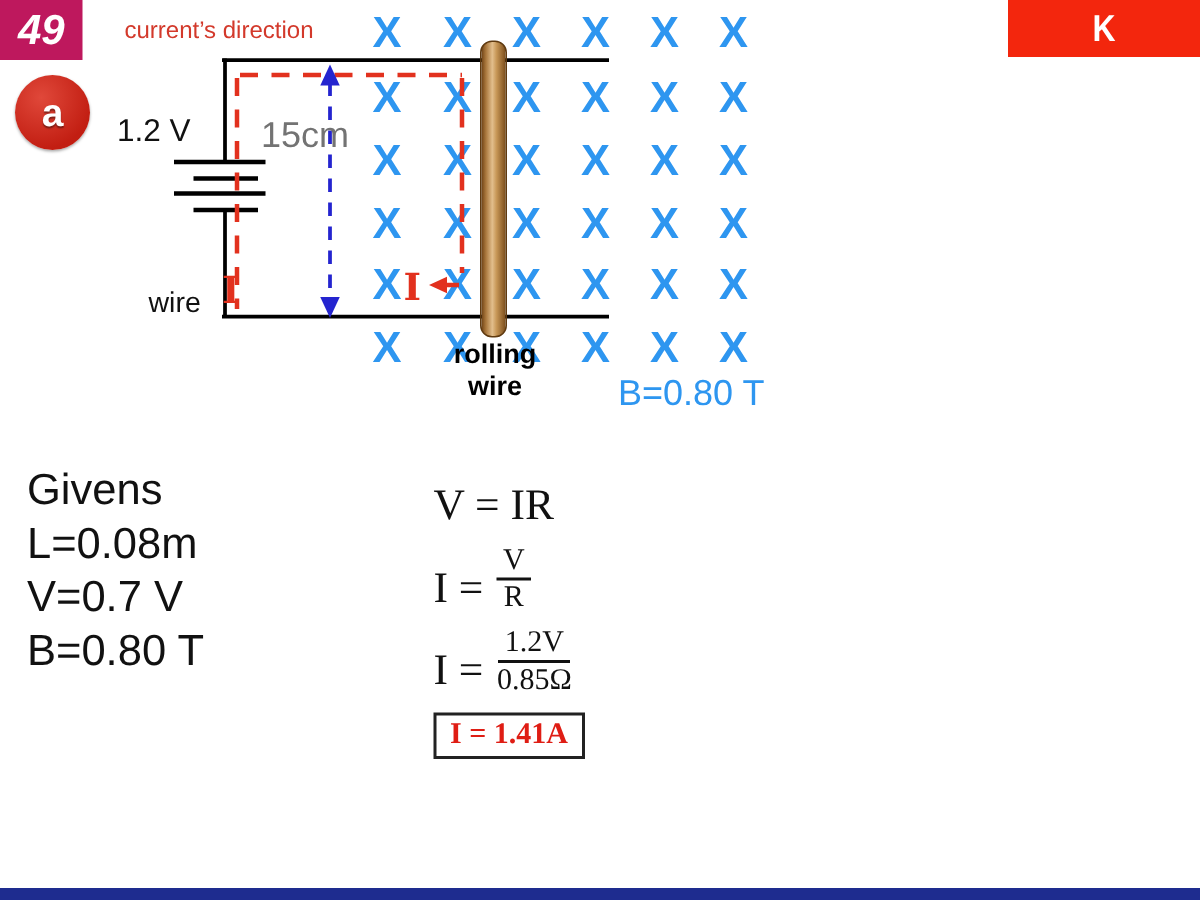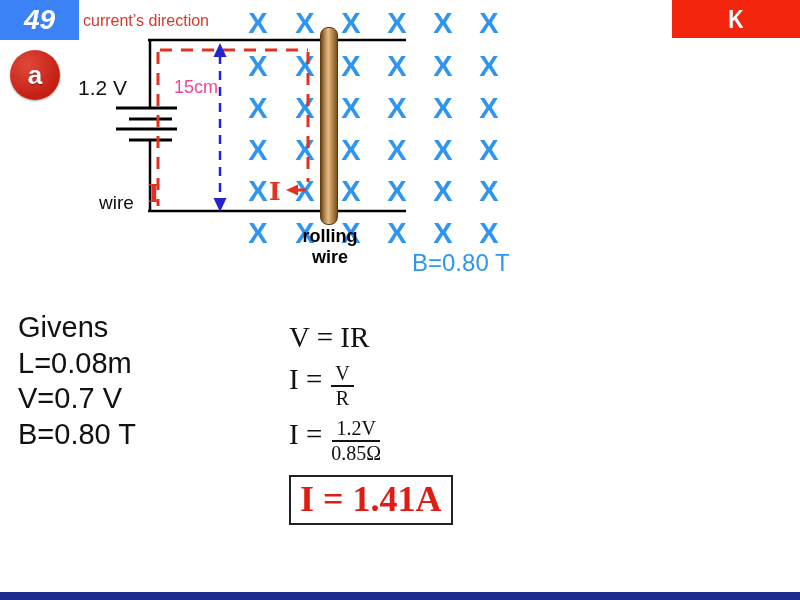--- a/index.html
+++ b/index.html
@@ -1,20 +1,20 @@
 <!DOCTYPE html>
 <html><head>
 <meta charset="utf-8">
 <style>
   html,body{margin:0;padding:0;background:#fff;}
   .stage{position:relative;width:800px;height:600px;background:#fff;overflow:hidden;
          font-family:"Liberation Sans",sans-serif;}
 
   
-  .num-box{position:absolute;left:0;top:0;width:79px;height:40px;background:#3b82f6;
+  .num-box{position:absolute;left:0;top:0;width:55px;height:40px;background:#be185d;
            display:flex;align-items:center;justify-content:center;}
   .num-box span{color:#fff;font-size:28px;font-weight:bold;font-style:italic;}
   .k-box{position:absolute;left:672px;top:0;width:128px;height:38px;background:#F3260D;
          display:flex;align-items:center;justify-content:center;}
   .k-box span{color:#fff;font-size:25px;font-weight:bold;transform:scaleX(.85);}
   .part-badge{position:absolute;left:10px;top:50px;width:50px;height:50px;border-radius:50%;
               background:radial-gradient(circle at 35% 30%, #E0483A, #C21E12 72%);
               display:flex;align-items:center;justify-content:center;box-shadow:0 1px 2px rgba(0,0,0,.35);}
   .part-badge span{color:#fff;font-size:26px;font-weight:bold;text-shadow:0 1px 1px rgba(0,0,0,.4);}
   .bottom-bar{position:absolute;left:0;bottom:0;width:800px;height:8px;background:#1E2C8F;}
@@ -25,43 +25,43 @@
       font-family:"Liberation Sans",sans-serif;}
   svg.circuit{position:absolute;left:0;top:0;z-index:2;}
   .rod{position:absolute;left:320px;top:27px;width:16px;height:196px;border-radius:8px;z-index:3;
        background:linear-gradient(90deg,#6E4215 0%,#A9773C 18%,#E2BE8C 45%,#C89858 62%,#7C4E1B 100%);
        border:1px solid #5F3A10;}
 
   
   .label{position:absolute;z-index:4;white-space:nowrap;}
   .current-direction{left:83px;top:12px;font-size:16px;color:#D3392B;}
   .voltage{left:78px;top:76px;font-size:21px;color:#111;}
-  .length{left:174px;top:77px;font-size:18px;color:#ec4899;}
+  .length{left:174px;top:77px;font-size:24px;color:#737373;}
   .wirelbl{left:99px;top:192px;font-size:19px;color:#111;}
   .cur-left{left:148px;top:179px;}
   .cur-bottom{left:269px;top:177px;}
   .cur-i{font-family:"DejaVu Serif",serif;font-weight:bold;font-size:25px;color:#E2311E;}
   .rolling{left:330px;top:226px;transform:translateX(-50%);text-align:center;
            font-size:18px;font-weight:bold;color:#000;line-height:21px;z-index:4;}
   .bfield{left:412px;top:249px;font-size:24px;color:#2E96F0;}
 
   
   .givens{position:absolute;left:18px;top:293px;font-size:29px;color:#111;line-height:35.5px;z-index:4;margin-top:17px;}
   .givens .sub{font-size:18px;position:relative;top:4px;}
 
   
   .equations{position:absolute;left:289px;top:321px;z-index:4;color:#111;
              font-family:"Liberation Serif",serif;}
-  .eq{display:flex;align-items:flex-start;gap:9px;margin-bottom:9px;}
+  .eq{display:flex;align-items:flex-end;gap:9px;margin-bottom:9px;}
   .eq .lhs,.eq1{font-size:29px;}
   .frac{display:inline-flex;flex-direction:column;align-items:center;line-height:1.05;}
   .frac .num{font-size:20px;border-bottom:2px solid #111;padding:0 4px 1px 4px;}
   .frac .den{font-size:20px;padding-top:1px;}
   .result{display:inline-block;border:2px solid #222;padding:1px 9px 3px 9px;
-          color:#DF1D14;font-size:36px;font-weight:bold;margin-top:2px;}
+          color:#DF1D14;font-size:20px;font-weight:bold;margin-top:2px;}
 </style>
 </head>
 <body>
 
 <div class="stage">
 
   <div id="field-grid">
       <span class="fx" style="left: 258px; top: 23px; color: rgb(46, 150, 240);">X</span>
       <span class="fx" style="left: 305px; top: 23px; color: rgb(46, 150, 240);">X</span>
       <span class="fx" style="left: 351px; top: 23px; color: rgb(46, 150, 240);">X</span>

